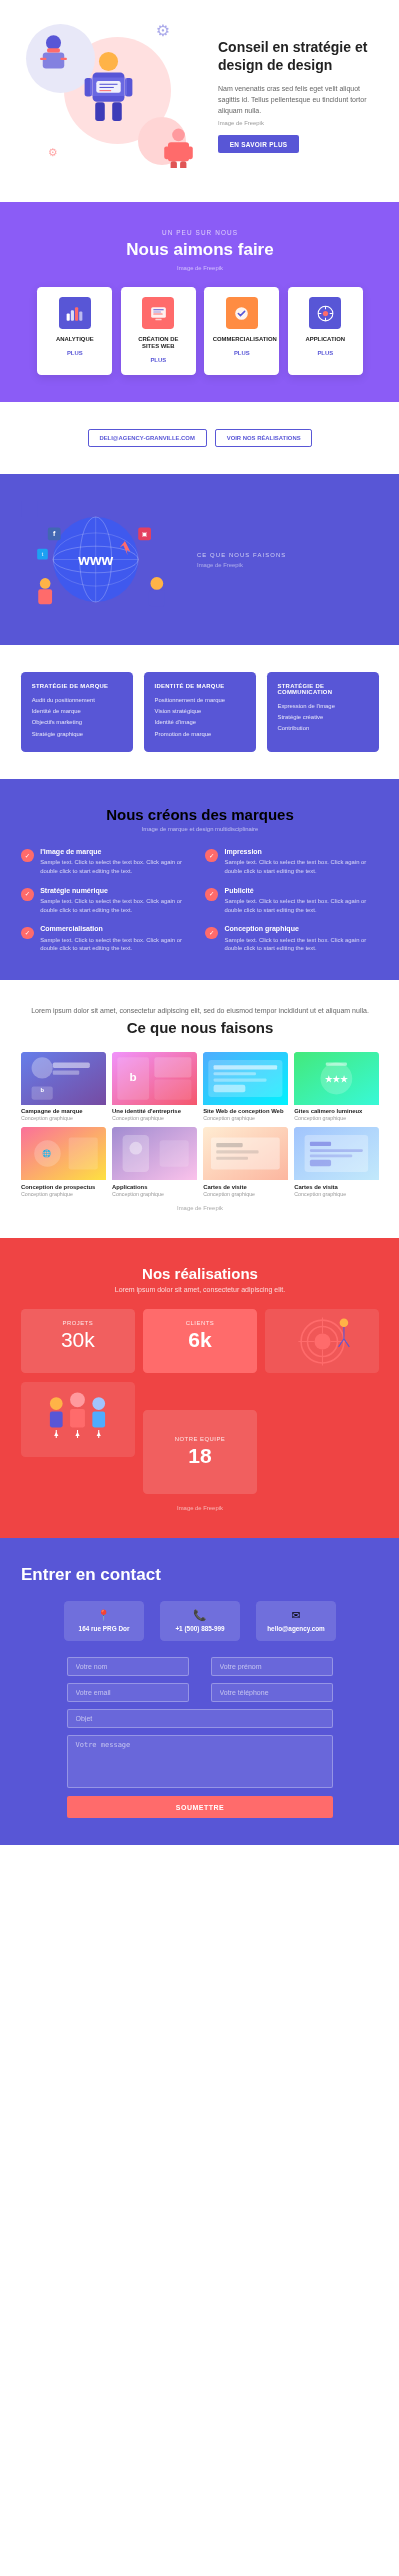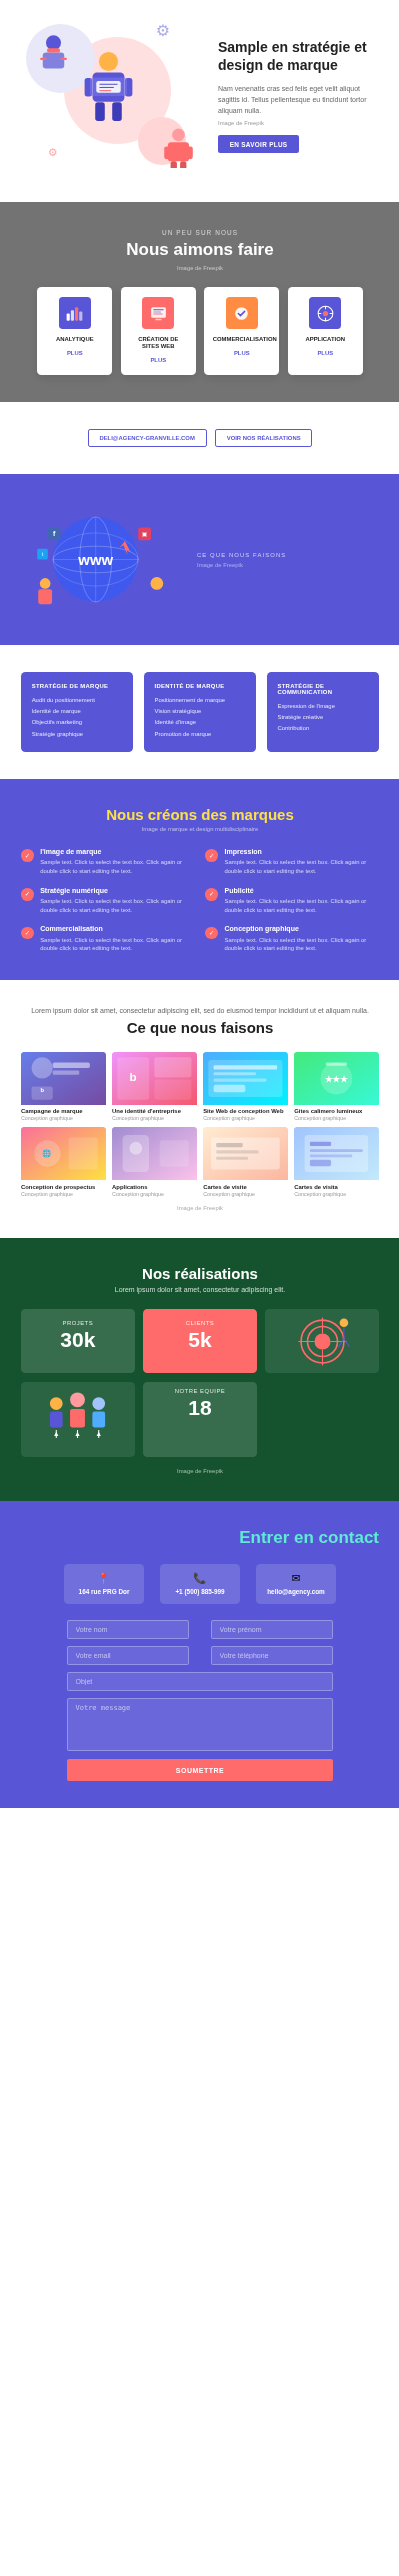--- a/index.html
+++ b/index.html
@@ -45,21 +45,21 @@
       border-radius: 2.1px;
       font-size: 6.4px;
       font-weight: 600;
       cursor: pointer;
       letter-spacing: 0.3px;
       text-transform: uppercase;
     }
 
     
     .section-nous {
-      background: #737373;
+      background: #8b5cf6;
       padding: 27px 33px;
       text-align: center;
     }
     .section-label {
       font-size: 6.4px;
       color: rgba(255,255,255,0.7);
       letter-spacing: 1.1px;
       text-transform: uppercase;
       margin-bottom: 4.3px;
     }
@@ -188,21 +188,21 @@
     }
 
     
     .nous-creons {
       background: #5856d6;
       padding: 27px 21px;
     }
     .nous-creons-title {
       font-size: 15px;
       font-weight: 700;
-      color: #fde047;
+      color: #000000;
       text-align: center;
       margin-bottom: 3.2px;
     }
     .nous-creons-credit {
       font-size: 5.9px;
       color: rgba(255,255,255,0.6);
       text-align: center;
       margin-bottom: 16px;
     }
     .creons-grid {
@@ -270,21 +270,21 @@
       margin-top: 3.2px;
       margin-bottom: 1.1px;
     }
     .portfolio-sublabel {
       font-size: 5.3px;
       color: #999;
     }
 
     
     .nos-real {
-      background: #14532d;
+      background: #ef4444;
       padding: 27px 21px;
     }
     .nos-real-title {
       font-size: 15px;
       font-weight: 700;
       color: #fff;
       text-align: center;
       margin-bottom: 4.3px;
     }
     .nos-real-desc {
@@ -301,22 +301,22 @@
     }
 
     
     .contact-section {
       background: #5856d6;
       padding: 27px 21px;
     }
     .contact-title {
       font-size: 17px;
       font-weight: 700;
-      color: #5eead4;
-      text-align: right;
+      color: #ffffff;
+      text-align: left;
       margin-bottom: 16px;
     }
     .contact-info-row {
       display: flex;
       justify-content: center;
       gap: 16px;
       margin-bottom: 16px;
     }
     .contact-info-item {
       background: rgba(255,255,255,0.15);
@@ -521,21 +521,21 @@
         <circle cx="35" cy="18" r="12" fill="#ff9a9e"></circle>
         <rect x="15" y="32" width="40" height="36" rx="6" fill="#ff6b6b"></rect>
         <rect x="8" y="40" width="10" height="24" rx="4" fill="#ff6b6b"></rect>
         <rect x="52" y="40" width="10" height="24" rx="4" fill="#ff6b6b"></rect>
         <rect x="20" y="68" width="12" height="18" rx="4" fill="#e05555"></rect>
         <rect x="38" y="68" width="12" height="18" rx="4" fill="#e05555"></rect>
       </svg>
     </div>
   </div>
   <div class="hero-content">
-    <h1 class="hero-title">Sample en stratégie et design de marque</h1>
+    <h1 class="hero-title">Conseil en stratégie et design de design</h1>
     <p class="hero-desc">Nam venenatis cras sed felis eget velit aliquot sagittis id. Tellus pellentesque eu tincidunt tortor aliquam nulla.</p>
     <p class="image-credit">
       <span>Image de Freepik</span>
     </p>
     <button class="btn-primary">EN SAVOIR PLUS</button>
   </div>
 </section>
 
 <section class="section-nous">
   <p class="section-label">UN PEU SUR NOUS</p>
@@ -884,26 +884,26 @@
 </section>
 
 <section class="nos-real">
   <h2 class="nos-real-title">Nos réalisations</h2>
   <p class="nos-real-desc">Lorem ipsum dolor sit amet, consectetur adipiscing elit.</p>
 
   <div style="display:grid;grid-template-columns:1fr 1fr 1fr;gap:8.5px;margin-bottom:8.5px;">
 
     <div style="background:rgba(255,255,255,0.15);border-radius:4.3px;padding:10.7px;text-align:center;color:#fff;">
       <p style="font-size:5.9px;text-transform:uppercase;letter-spacing:0.5px;opacity:0.85;margin-bottom:2.1px;">PROJETS</p>
-      <p style="font-size:21px;font-weight:700;">30k</p>
+      <p style="font-size:21px;font-weight:400;">30k</p>
     </div>
 
     <div style="background:#ff6b6b;border-radius:4.3px;padding:10.7px;text-align:center;color:#fff;">
       <p style="font-size:5.9px;text-transform:uppercase;letter-spacing:0.5px;opacity:0.85;margin-bottom:2.1px;">CLIENTS</p>
-      <p style="font-size:21px;font-weight:900;">5k</p>
+      <p style="font-size:21px;font-weight:900;">6k</p>
     </div>
 
     <div style="border-radius:4.3px;overflow:hidden;height:64px;background:rgba(255,255,255,0.1);display:flex;align-items:center;justify-content:center;">
       <svg width="75" height="59" viewBox="0 0 140 110">
 
         <circle cx="70" cy="55" r="40" fill="none" stroke="#ff6b6b" stroke-width="3"></circle>
         <circle cx="70" cy="55" r="28" fill="none" stroke="#ff6b6b" stroke-width="3"></circle>
         <circle cx="70" cy="55" r="15" fill="#ff6b6b"></circle>
         <line x1="70" y1="10" x2="70" y2="40" stroke="#ff6b6b" stroke-width="2"></line>
         <line x1="70" y1="70" x2="70" y2="100" stroke="#ff6b6b" stroke-width="2"></line>
@@ -932,21 +932,21 @@
 
         <line x1="30" y1="85" x2="30" y2="100" stroke="#fff" stroke-width="2"></line>
         <line x1="70" y1="85" x2="70" y2="100" stroke="#fff" stroke-width="2"></line>
         <line x1="110" y1="85" x2="110" y2="100" stroke="#fff" stroke-width="2"></line>
         <polygon points="26,96 30,88 34,96" fill="#fff"></polygon>
         <polygon points="66,96 70,88 74,96" fill="#fff"></polygon>
         <polygon points="106,96 110,88 114,96" fill="#fff"></polygon>
       </svg>
     </div>
 
-    <div style="background:rgba(255,255,255,0.15);border-radius:4.3px;padding:6px;text-align:center;color:#fff;">
+    <div style="background:rgba(255,255,255,0.15);border-radius:4.3px;padding:26px;text-align:center;color:#fff;margin-top:28px;">
       <p style="font-size:5.9px;text-transform:uppercase;letter-spacing:0.5px;opacity:0.85;margin-bottom:2.1px;">NOTRE EQUIPE</p>
       <p style="font-size:21px;font-weight:900;">18</p>
     </div>
 
   </div>
   <p class="real-credit">Image de Freepik</p>
 </section>
 
 <section class="contact-section">
   <h2 class="contact-title">Entrer en contact</h2>

